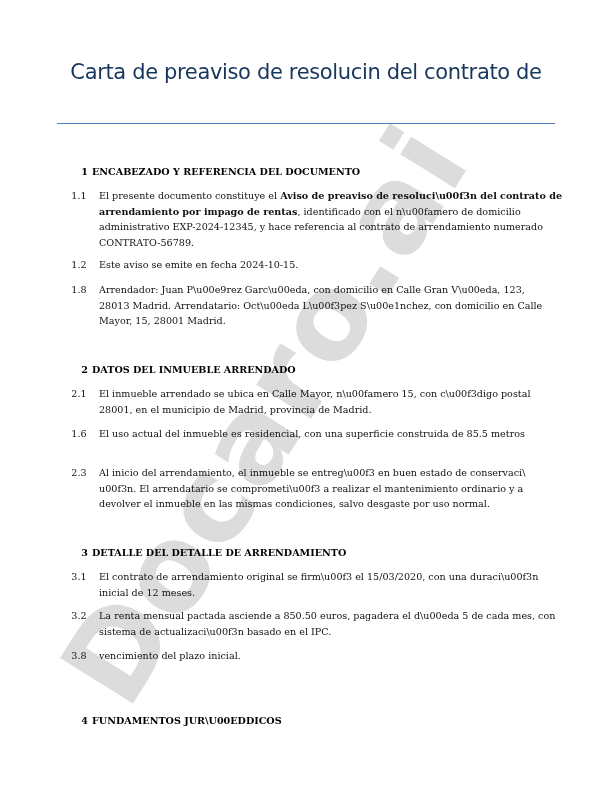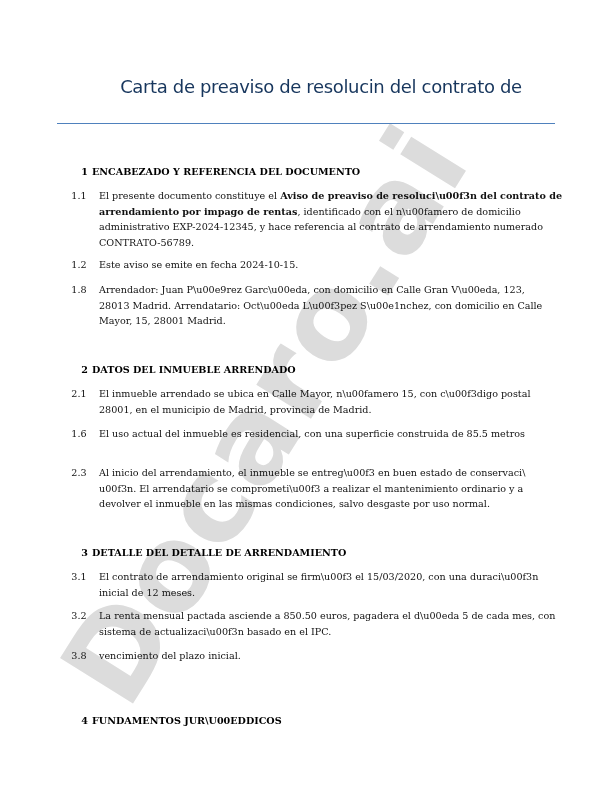--- a/index.html
+++ b/index.html
@@ -1,21 +1,21 @@
 <!DOCTYPE html>
 <html><head>
   <meta charset="utf-8">
   <style>
     html, body { margin: 0; padding: 0; background: #ffffff; }
     body { width: 612px; height: 792px; position: relative; overflow: hidden; }
     .page { position: absolute; left: 0; top: 0; width: 612px; height: 792px; background: #fff; }
     .title {
       position: absolute; left: 48px; top: 56px; width: 516px;
-      font-family: "DejaVu Sans", sans-serif; font-size: 18px; line-height: 32px;
-      color: #17365D; text-align: center; letter-spacing: -0.35px; margin: 15px; font-weight: normal;
+      font-family: "DejaVu Sans", sans-serif; font-size: 21px; line-height: 32px;
+      color: #17365D; text-align: center; letter-spacing: -0.35px; margin: 0; font-weight: normal;
     }
     .title-rule { position: absolute; left: 57px; top: 123px; width: 498px; height: 0; border-top: 1px solid #4F81BD; }
     .watermark {
       position: absolute; left: 265px; top: 415px;
       font-family: "DejaVu Sans", sans-serif; font-weight: bold; font-size: 118px; color: #dcdcdc;
       transform: translate(-50%, -50%) rotate(-58deg); white-space: nowrap; z-index: 0; letter-spacing: 2px;
     }
     .content { position: absolute; left: 0; top: 0; width: 612px; z-index: 1; }
     .sec-head {
       position: absolute; left: 0; width: 612px;

